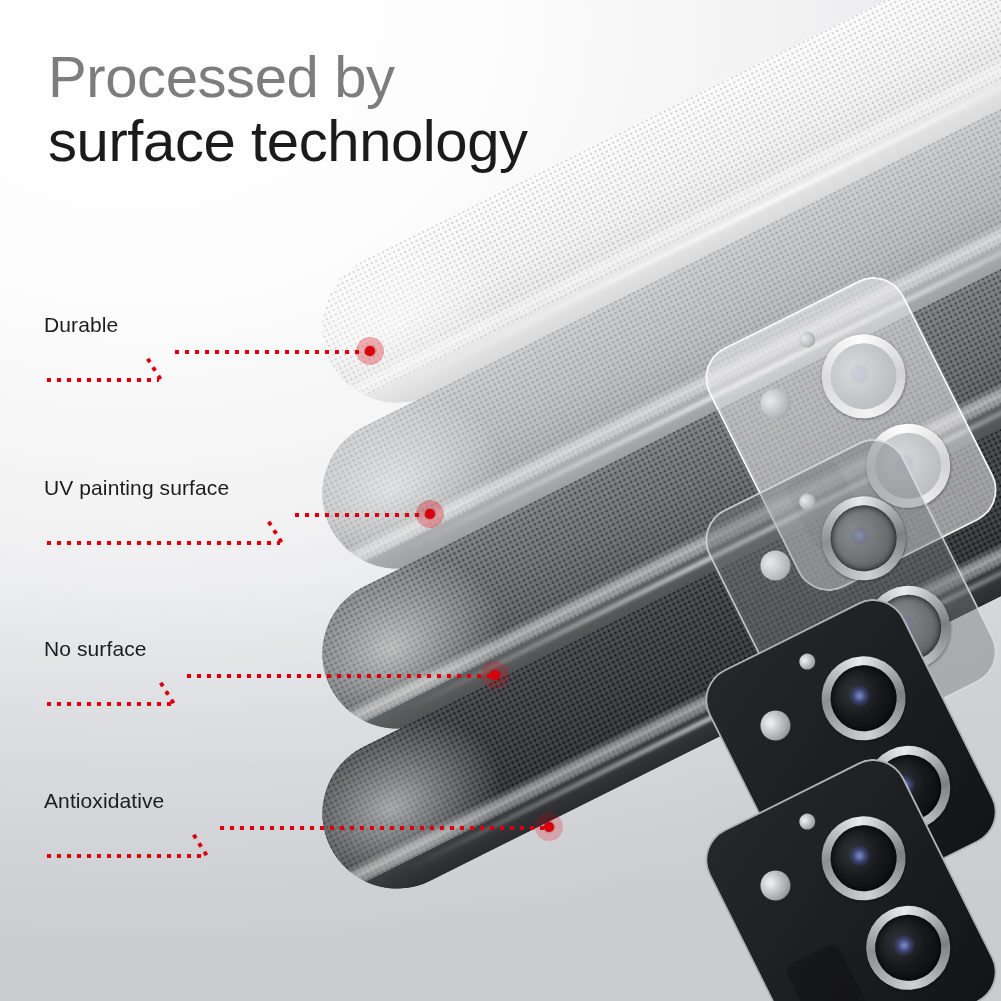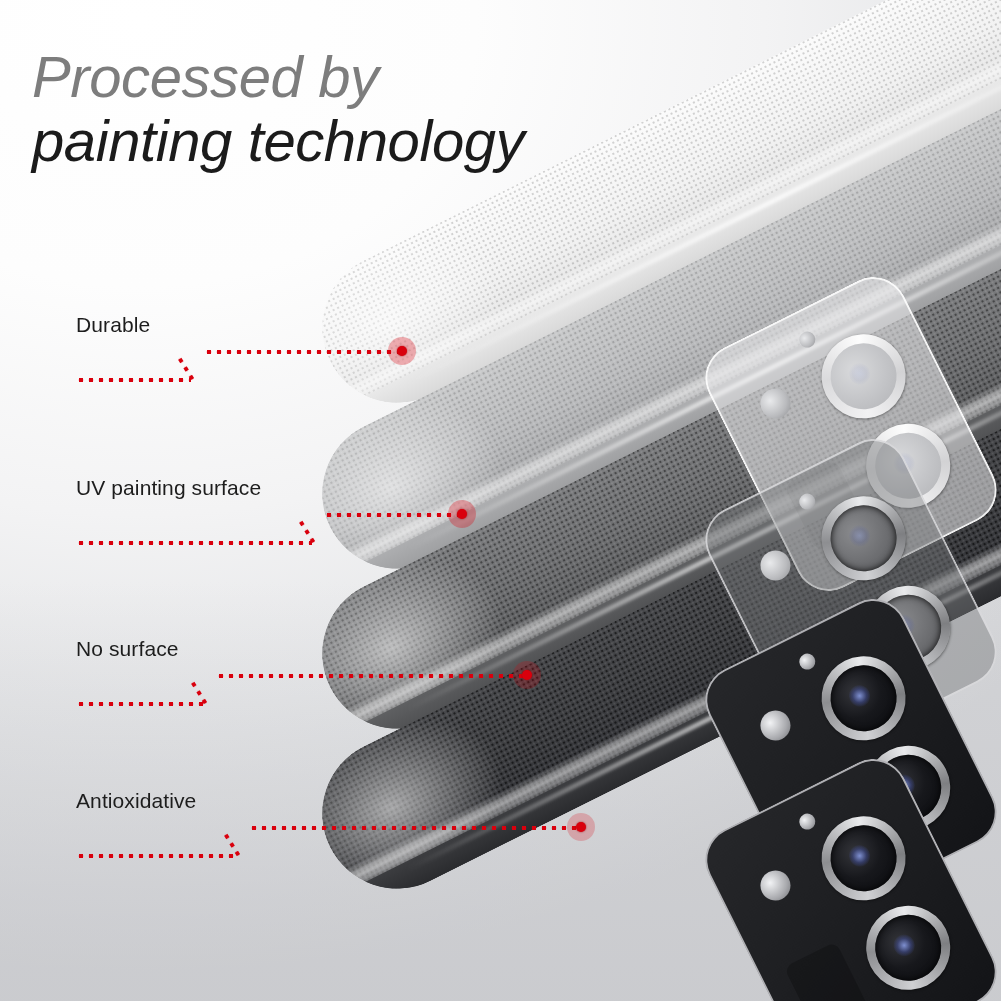--- a/index.html
+++ b/index.html
@@ -14,21 +14,21 @@
     background:
       radial-gradient(120% 95% at 14% 2%, #ffffff 0%, #fdfdfd 28%, #f3f3f4 52%, #e3e4e6 74%, #d2d3d6 100%),
       linear-gradient(168deg,#ffffff 0%,#f7f7f8 32%,#e8e9eb 60%,#c9cacd 100%);
   }
   #stage:after{
     content:"";position:absolute;inset:0;pointer-events:none;
     background:linear-gradient(to bottom, rgba(255,255,255,0) 58%, rgba(196,197,201,.55) 100%);
   }
 
   
-  .heading{position:absolute;left:32px;top:48px;z-index:60;line-height:1.0;font-style:italic;}
+  .heading{position:absolute;left:48px;top:48px;z-index:60;line-height:1.0;}
   .heading .l1{
     display:block;font-size:58px;color:#7d7d7d;font-weight:400;letter-spacing:-0.4px;
   }
   .heading .l2{
     display:block;font-size:58px;color:#1b1b1b;font-weight:400;letter-spacing:-0.4px;margin-top:6px;
   }
 
   
   .stack{position:absolute;left:0;top:0;width:1001px;height:1001px;z-index:20;}
   .slab{
@@ -146,21 +146,21 @@
   .flashpad{position:absolute;border-radius:9px;background:rgba(0,0,0,.22);}
   .cam.light .flashpad{background:rgba(0,0,0,.06);}
 
   
   .cam1{left:742px;top:300px;}
   .cam2{left:742px;top:462px;}
   .cam3{left:742px;top:622px;}
   .cam4{left:742px;top:782px;}
 
   
-  .callouts{position:absolute;inset:0;z-index:70;margin-left:32px;}
+  .callouts{position:absolute;inset:0;z-index:70;}
   .callout{position:absolute;}
   .callout .label{
     position:absolute;left:0;bottom:8px;white-space:nowrap;
     font-size:21px;color:#1d1d1d;letter-spacing:0.1px;
   }
   .dotline{
     position:absolute;height:4px;
     background-image:radial-gradient(circle, #d9000d 0%, #d9000d 42%, rgba(217,0,13,0) 48%);
     background-size:10px 4px;background-repeat:repeat-x;background-position:0 center;
   }
@@ -181,21 +181,21 @@
   .marker.onlight .halo{background:rgba(217,0,13,.30);}
   .marker.ondark .halo{background:rgba(217,0,13,.22);}
 </style>
 </head>
 <body>
 
 <div id="stage">
 
   <div class="heading">
     <span class="l1">Processed by</span>
-    <span class="l2">painting technology</span>
+    <span class="l2">surface technology</span>
   </div>
 
   <div class="stack">
 
     <div class="slab s1">
       <div class="tone"></div>
       <div class="face"></div>
       <div class="capglow"></div>
       <div class="bevel"></div>
       <div class="wall"></div>

